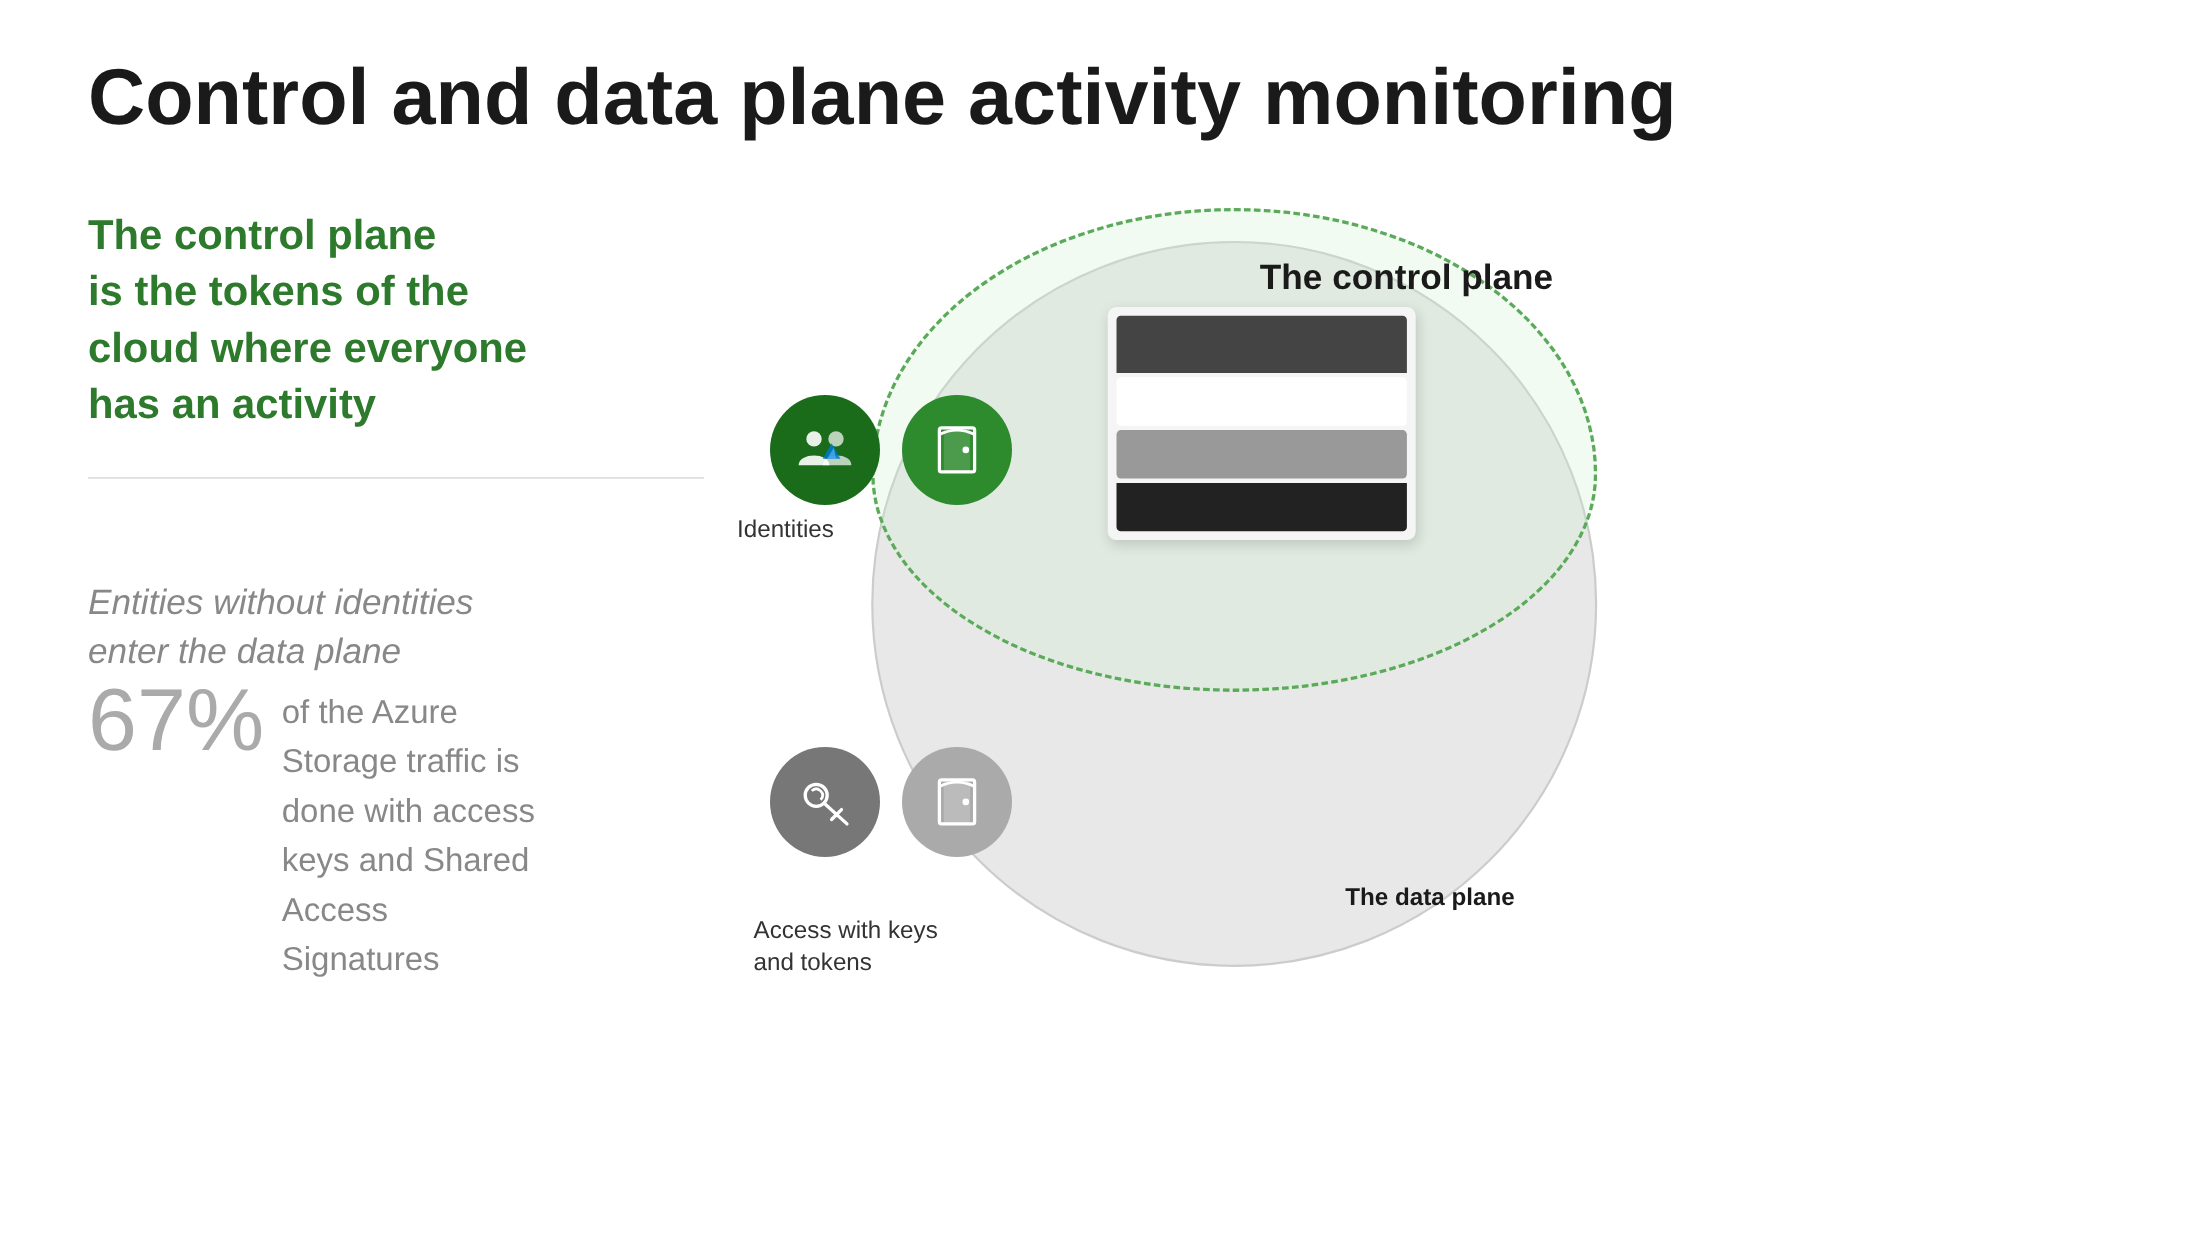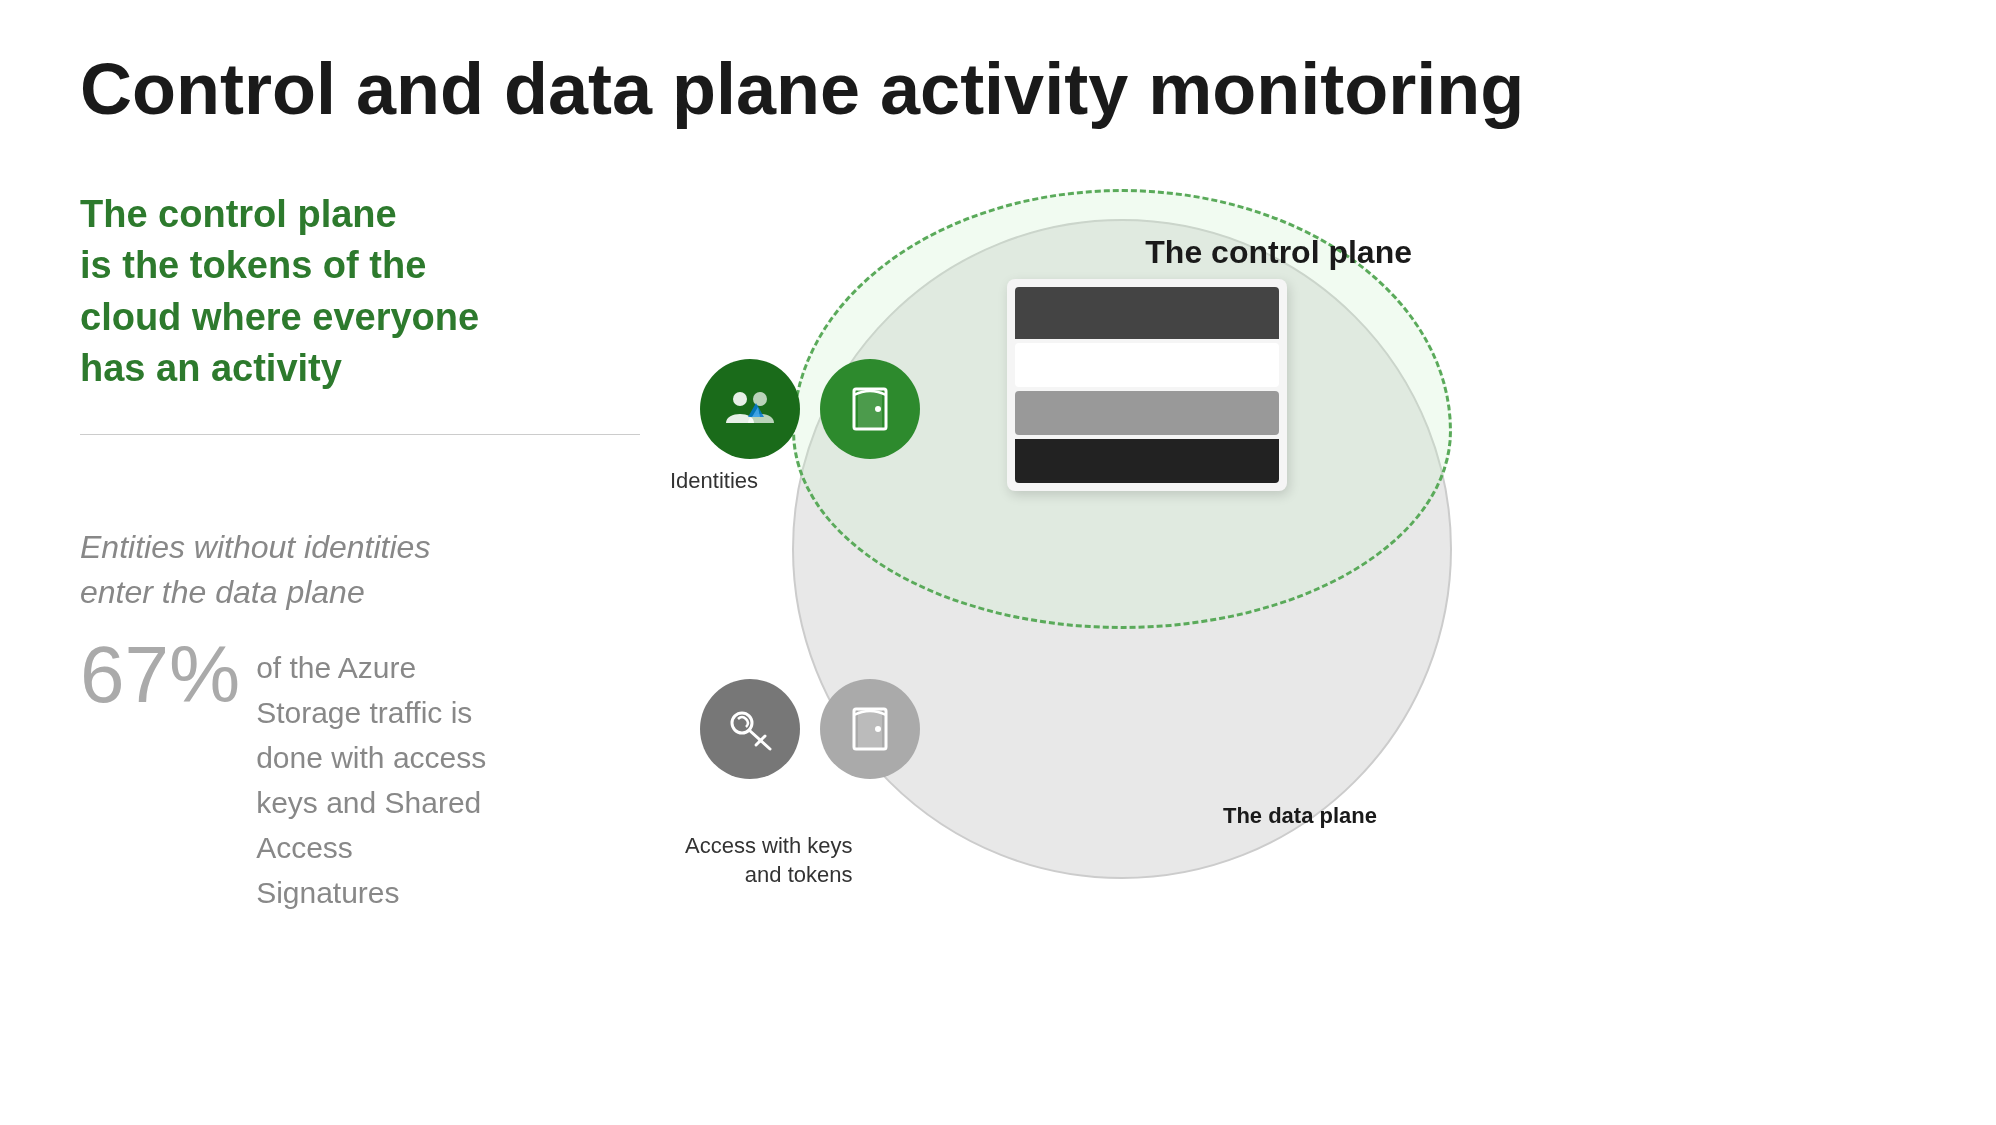--- a/index.html
+++ b/index.html
@@ -59,21 +59,20 @@
       color: #888888;
       font-weight: 400;
       line-height: 1.4;
       font-style: italic;
     }
 
     .stat-row {
       display: flex;
       align-items: flex-start;
       gap: 16px;
-      margin-top: 20px;
     }
 
     .stat-number {
       font-size: 80px;
       font-weight: 300;
       color: #aaaaaa;
       line-height: 1;
     }
 
     .stat-text {
@@ -229,21 +228,21 @@
 
     
     .door-icon-data {
       left: 180px;
       bottom: 110px;
     }
 
     
     .icon-label {
       position: absolute;
-      text-align: right;
+      text-align: left;
       font-size: 22px;
       color: #333333;
       font-weight: 500;
       z-index: 10;
       line-height: 1.3;
     }
 
     .identities-label {
       left: 30px;
       top: 278px;

